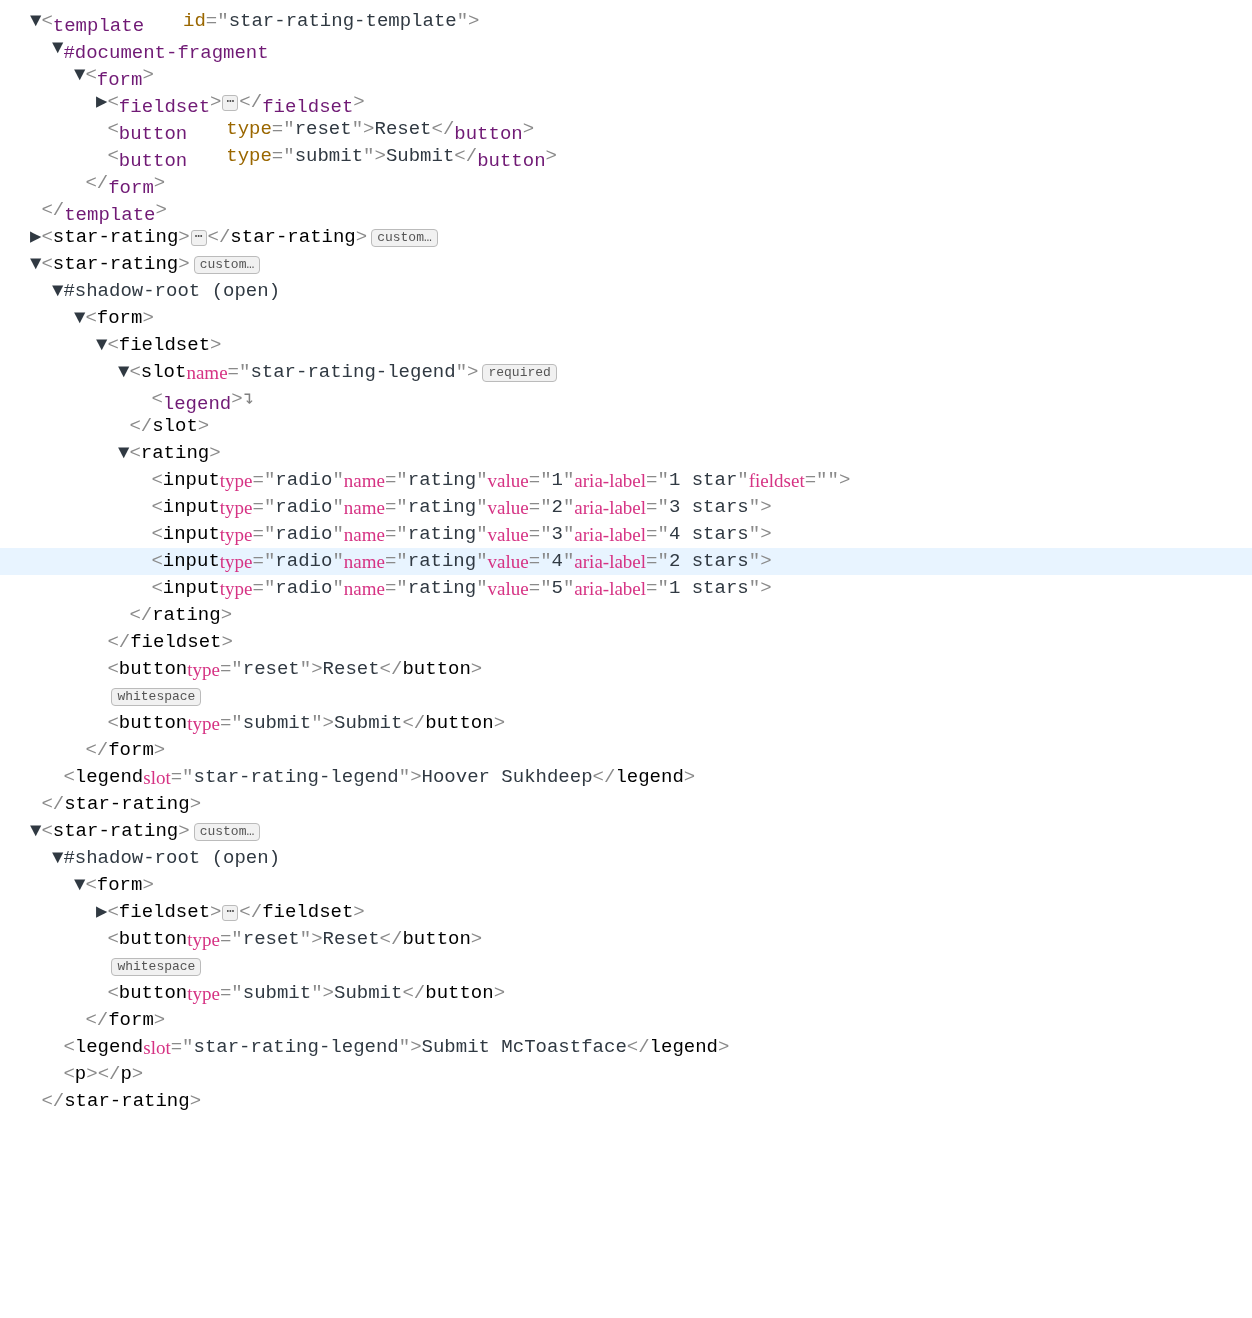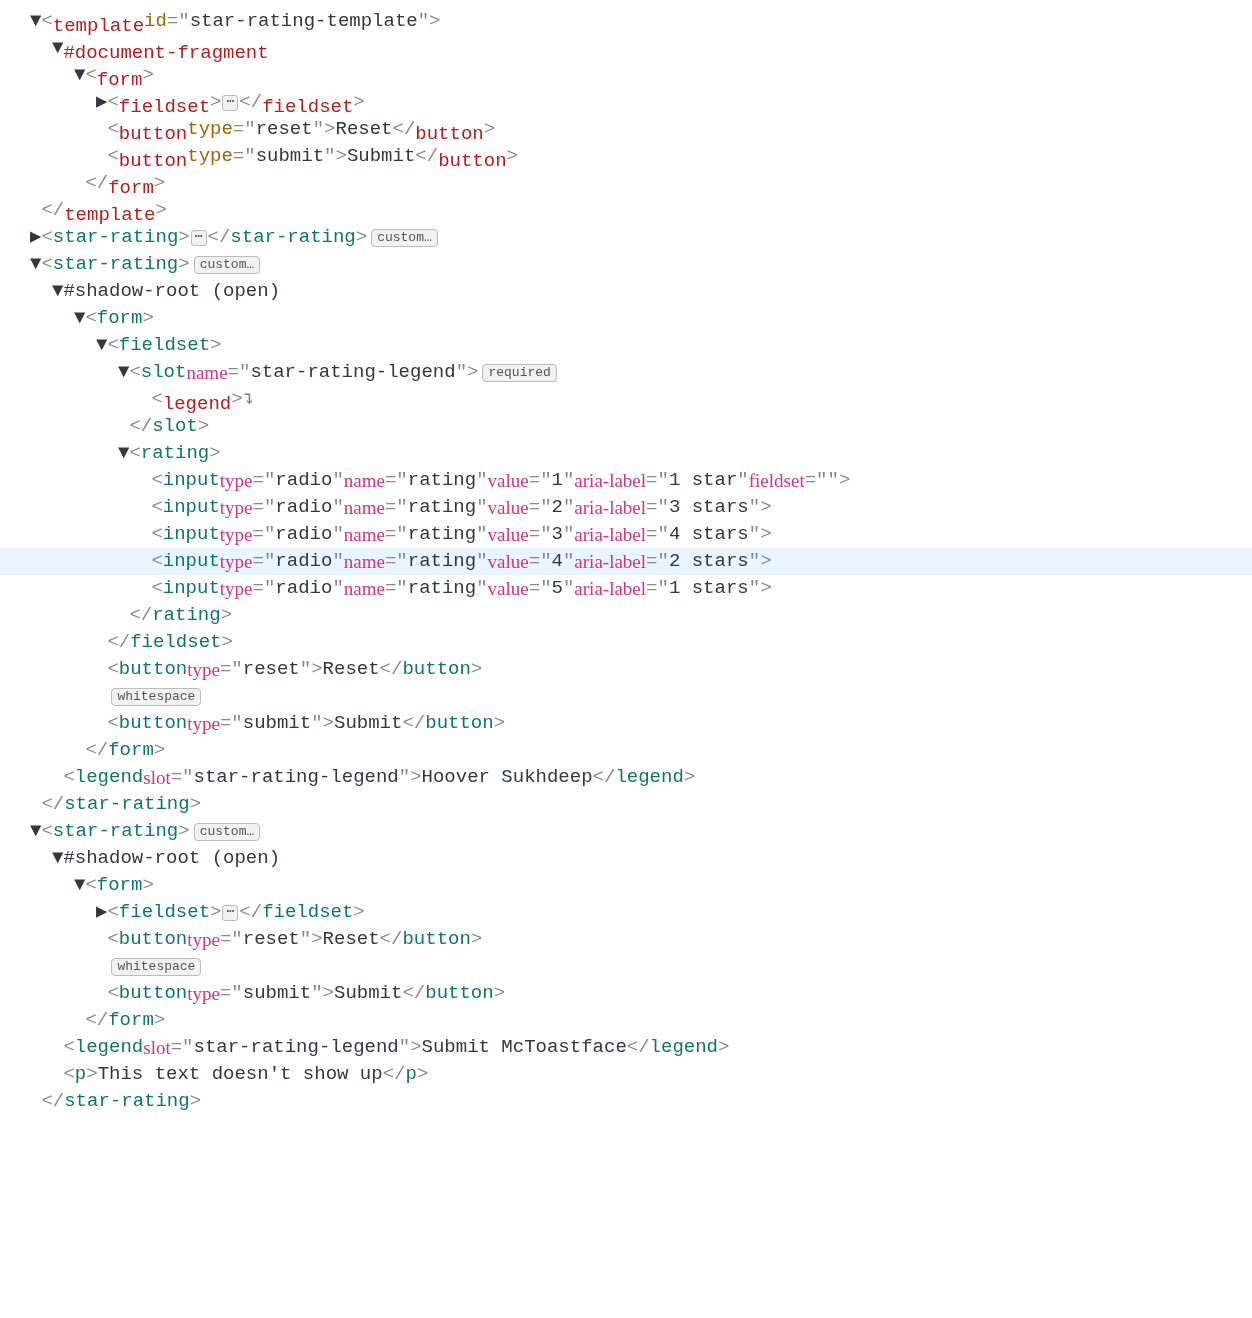--- a/index.html
+++ b/index.html
@@ -22,23 +22,23 @@
   }
   .row.highlight {
     background: #e8f4ff;
   }
   .indent {
     display: inline-block;
     flex-shrink: 0;
   }
   .twisty.blank { visibility: hidden; }
   .pun  { color: #8a8a8a; }   
-  .tag  { color: #b91c1c; margin-top: 9px; }   
-  .ctag { color: #0f766e; }   
-  .attr { color: #9a6700; }   
+  .tag  { color: #701a75; margin-top: 9px; }   
+  .ctag { color: #000000; }   
+  .attr { color: #9a6700; margin-left: 39px; }   
   .aattr{ color: #d63384; font-family: Liberation Serif, serif; }   
   .val  { color: #303942; }   
   .txt  { color: #303942; }   
   .arrow{ color: #808080; }
   .badge {
     display: inline-flex;
     align-items: center;
     height: 18px;
     padding: 0 5px;
     border: 1px solid #bbb;
@@ -531,21 +531,20 @@
       <span class="pun">&lt;/</span>
       <span class="ctag">legend</span>
       <span class="pun">&gt;</span>
     </div>
     <div class="row">
       <span class="indent" style="width: 44px;"></span>
       <span class="twisty blank">▼</span>
       <span class="pun">&lt;</span>
       <span class="ctag">p</span>
       <span class="pun">&gt;</span>
-      <span class="txt">This text doesn't show up</span>
       <span class="pun">&lt;/</span>
       <span class="ctag">p</span>
       <span class="pun">&gt;</span>
     </div>
     <div class="row">
       <span class="indent" style="width: 22px;"></span>
       <span class="twisty blank">▼</span>
       <span class="pun">&lt;/</span>
       <span class="ctag">star-rating</span>
       <span class="pun">&gt;</span>

